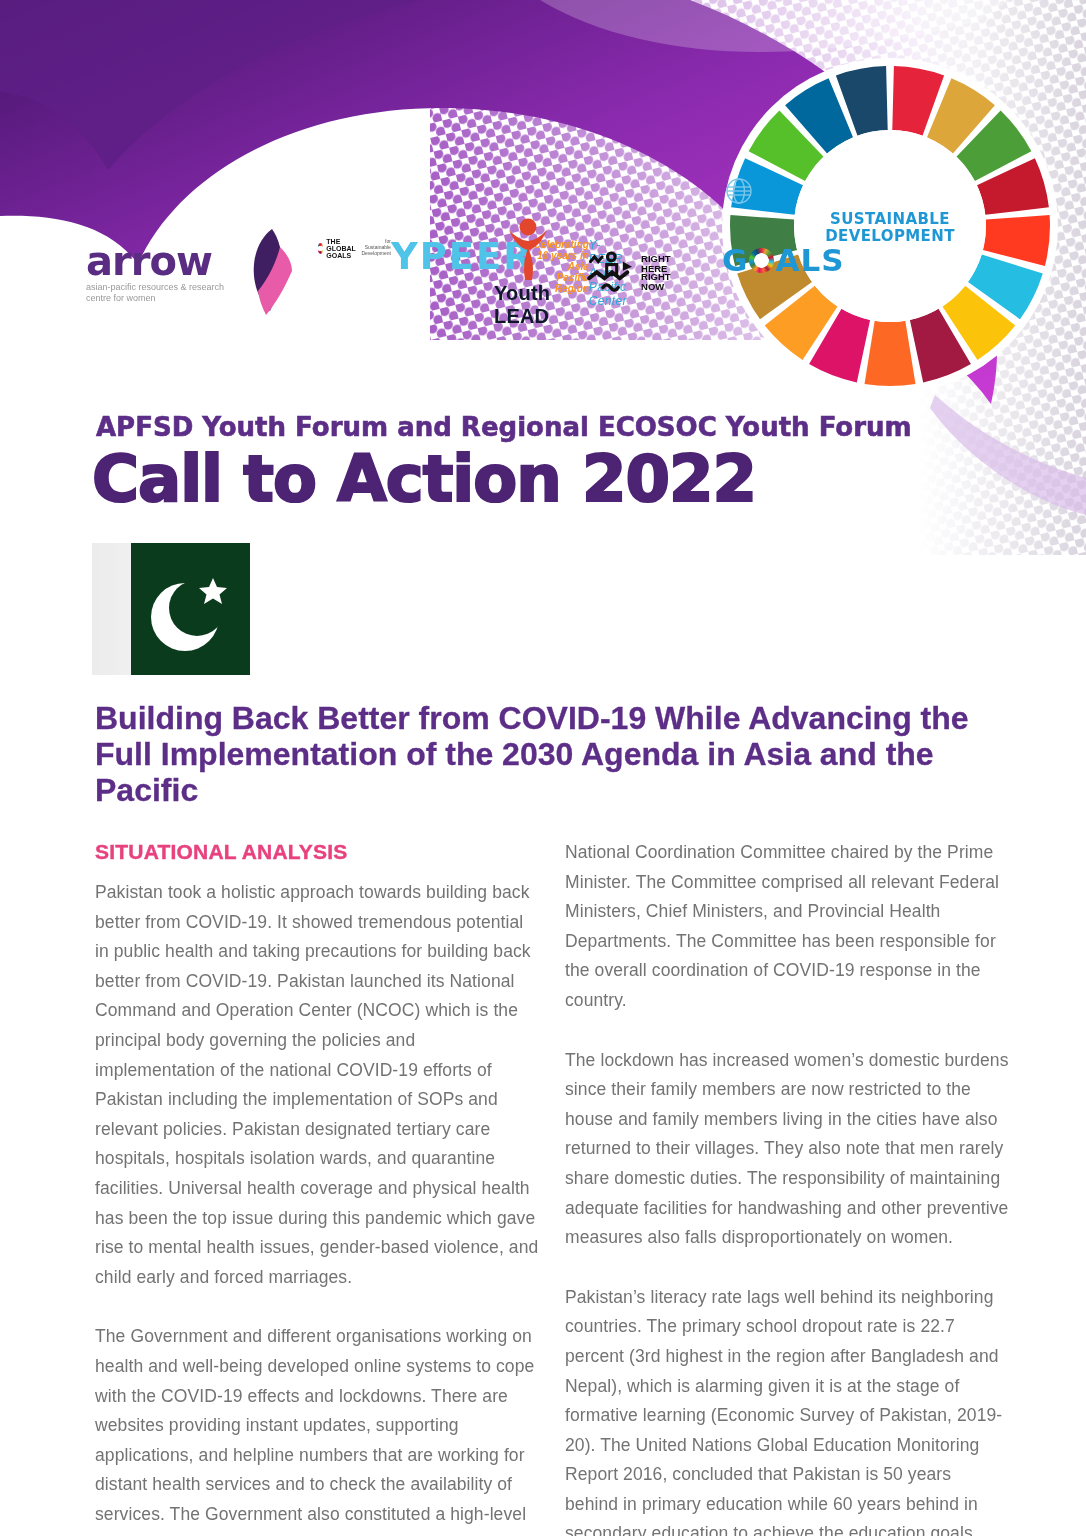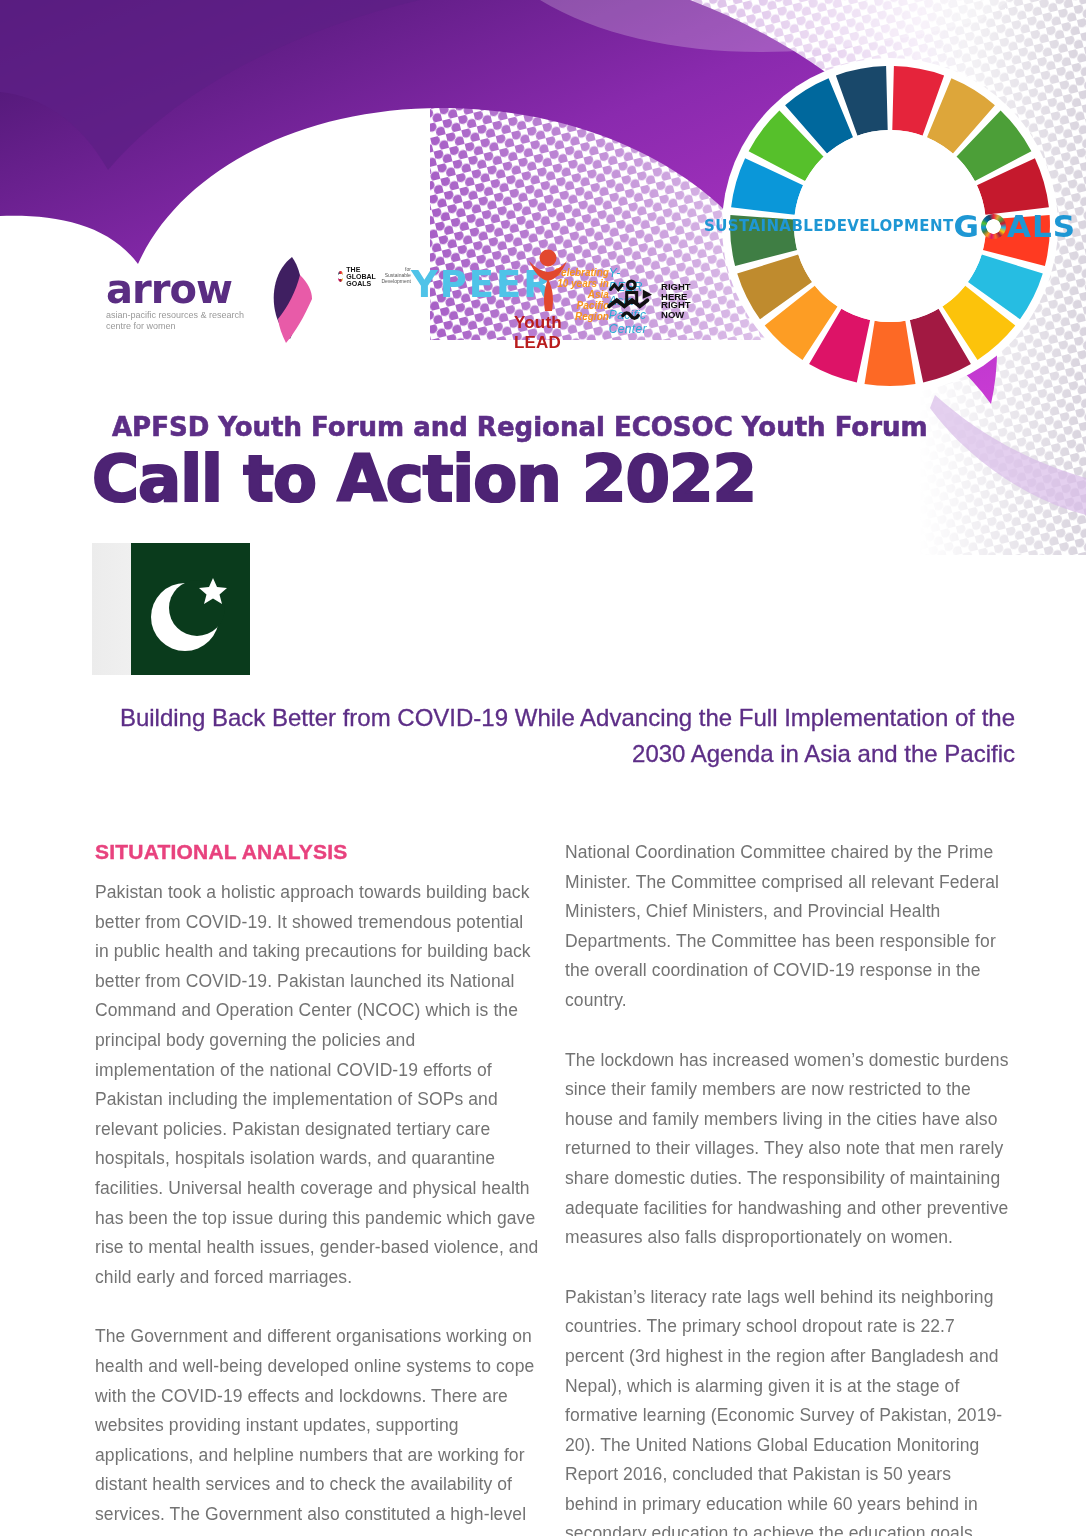--- a/index.html
+++ b/index.html
@@ -4,68 +4,68 @@
 <style>
   html,body{margin:0;padding:0;background:#fff;}
   .page{position:relative;width:1086px;height:1536px;background:#fff;overflow:hidden;
         font-family:"Liberation Sans",sans-serif;}
 
   
   .header-art{position:absolute;top:0;left:0;}
 
   
   .sdg{position:absolute;left:722px;top:58px;width:336px;height:336px;}
-  .sdg-center{position:absolute;inset:0;display:flex;flex-direction:row;align-items:center;
+  .sdg-center{position:absolute;inset:0;display:flex;flex-direction:column;
               justify-content:center;text-align:center;pointer-events:none;}
   .sdg-t1,.sdg-t2{color:#1E97D4;font-weight:bold;font-size:15px;line-height:17px;letter-spacing:.4px;
                   font-family:"DejaVu Sans","Liberation Sans",sans-serif;}
   .sdg-t3{color:#1E97D4;font-weight:bold;font-size:31px;line-height:31px;letter-spacing:1px;
           display:flex;align-items:center;font-family:"DejaVu Sans","Liberation Sans",sans-serif;}
   .goals-o{width:25px;height:25px;border-radius:50%;display:inline-block;margin:0 1px;
            background:radial-gradient(circle,#fff 0 7px,rgba(255,255,255,0) 7.5px),
            conic-gradient(#E5243B,#DDA63A,#4C9F38,#C5192D,#26BDE2,#FCC30B,#A21942,#FD6925,
                           #DD1367,#FD9D24,#3F7E44,#0A97D9,#56C02B,#00689D,#19486A,#E5243B);}
   .un-globe{margin-bottom:4px;}
 
   
-  .logos{position:absolute;left:86px;top:249px;width:600px;height:104px;display:flex;
-         align-items:center;gap:24px;margin-left:20px;}
+  .logos{position:absolute;left:86px;top:221px;width:600px;height:104px;display:flex;
+         align-items:center;gap:24px;}
   .logo{display:flex;align-items:center;}
   .arrow-logo{gap:6px;}
   .arrow-word{font-family:"DejaVu Sans","Liberation Sans",sans-serif;font-size:40px;font-weight:bold;
               color:#5A2D82;line-height:36px;letter-spacing:-1px;}
   .arrow-tag{font-size:9px;color:#999;width:150px;line-height:11px;margin-top:3px;}
   .ypeer-logo{flex-direction:row;align-items:flex-start;width:152px;}
   .ypeer-gg{display:flex;justify-content:flex-end;align-items:center;gap:3px;}
   .gg-wheel{width:11px;height:11px;border-radius:50%;display:inline-block;
             background:radial-gradient(circle,#fff 0 2.6px,rgba(255,255,255,0) 3px),
             conic-gradient(#E5243B,#DDA63A,#4C9F38,#26BDE2,#FCC30B,#A21942,#DD1367,#0A97D9,#56C02B,#19486A,#E5243B);}
   .gg-text{font-size:7px;font-weight:bold;color:#111;letter-spacing:0;}
   .gg-sub{font-size:5px;color:#555;text-align:right;}
   .ypeer-word{font-family:"DejaVu Sans","Liberation Sans",sans-serif;font-size:37px;font-weight:bold;
               color:#4FC3E8;letter-spacing:2px;line-height:38px;}
   .ypeer-celebrating{font-size:10px;font-weight:bold;font-style:italic;color:#F7941D;text-align:right;margin-top:1px;}
   .ypeer-rule{height:2px;background:#29ABD6;margin:2px 0 3px;}
   .ypeer-sub{font-size:12px;font-weight:normal;font-style:italic;color:#29ABD6;letter-spacing:.3px;}
   .yl-logo{flex-direction:column;gap:2px;}
-  .yl-text{font-size:17px;font-weight:bold;color:#b91c1c;letter-spacing:.2px;}
+  .yl-text{font-size:20px;font-weight:bold;color:#0f172a;letter-spacing:.2px;}
   .rhrn-logo{flex-direction:row;gap:4px;}
   .rhrn-text{font-size:9.5px;font-weight:bold;color:#111;line-height:8.5px;letter-spacing:0;text-align:left;
              transform:scaleY(1.05);}
 
   
-  .kicker{position:absolute;left:112px;top:412px;font-family:"DejaVu Sans","Liberation Sans",sans-serif;
+  .kicker{position:absolute;left:96px;top:412px;font-family:"DejaVu Sans","Liberation Sans",sans-serif;
           font-size:26px;font-weight:bold;color:#5D2E87;-webkit-text-stroke:.6px #5D2E87;letter-spacing:0;}
   .title{position:absolute;left:92px;top:444px;margin:0;font-family:"DejaVu Sans","Liberation Sans",sans-serif;
          font-size:64px;font-weight:bold;color:#4D2374;-webkit-text-stroke:2.2px #4D2374;letter-spacing:-1px;
          line-height:70px;}
   .country-row{position:absolute;left:92px;top:543px;display:flex;gap:58px;align-items:flex-start;}
   .country{font-size:56px;font-weight:normal;color:#4A2575;letter-spacing:1px;margin-top:0;}
-  .subtitle{position:absolute;left:95px;top:700px;width:920px;font-size:24px;font-weight:normal;color:#5D2E87;
-            line-height:36px;text-align:right;-webkit-text-stroke:.3px #5D2E87;}
+  .subtitle{position:absolute;left:95px;top:700px;width:920px;font-size:32px;font-weight:bold;color:#5D2E87;
+            line-height:36px;-webkit-text-stroke:.3px #5D2E87;}
 
   
   .content{position:absolute;left:95px;top:838px;width:914px;display:flex;gap:26px;}
   .col{width:444px;}
   .section-heading{font-size:21px;font-weight:bold;color:#E8427E;-webkit-text-stroke:.4px #E8427E;
                    letter-spacing:.2px;margin:2px 0 14px;}
   .col p{font-size:17.5px;line-height:29.6px;color:#737373;margin:0 0 30px;letter-spacing:.1px;}
 </style>
 </head>
 <body>

